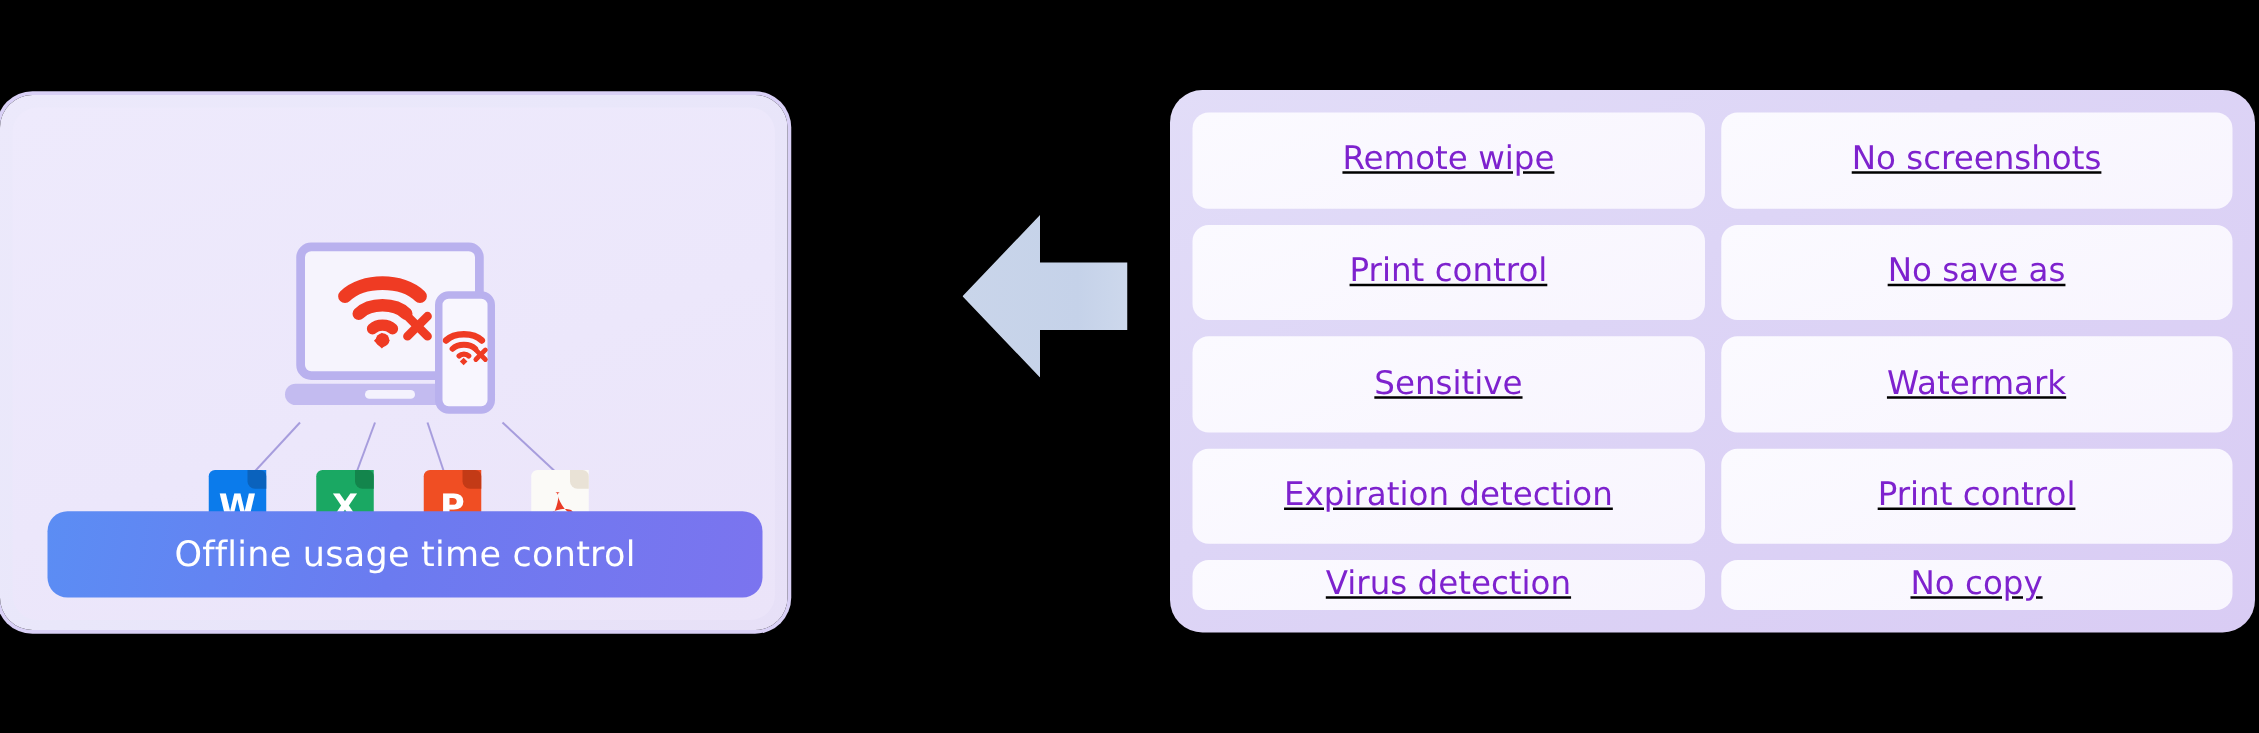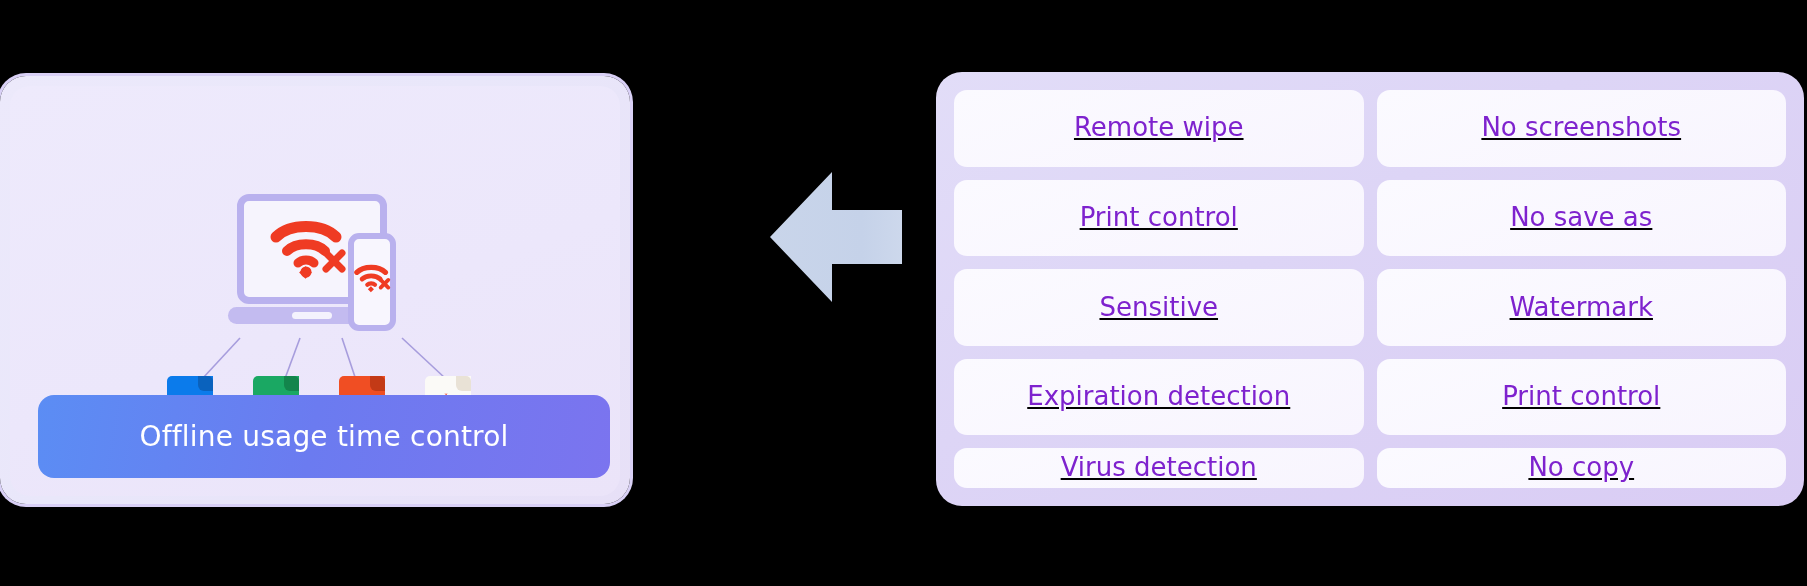--- a/index.html
+++ b/index.html
@@ -152,21 +152,21 @@
     align-items: center;
     justify-content: center;
   }
 
   
   #cta-button {
     position: absolute;
     left: 28px;
     bottom: 18px;
     width: 572px;
-    height: 83px;
+    height: 69px;
     border-radius: 16px;
     background: linear-gradient(100deg, #5b8df4 0%, #6b7bf0 48%, #7b74ef 100%);
     display: flex;
     align-items: center;
     justify-content: center;
     color: #ffffff;
     font-size: 28px;
     letter-spacing: 0.2px;
     border: none;
     cursor: pointer;

